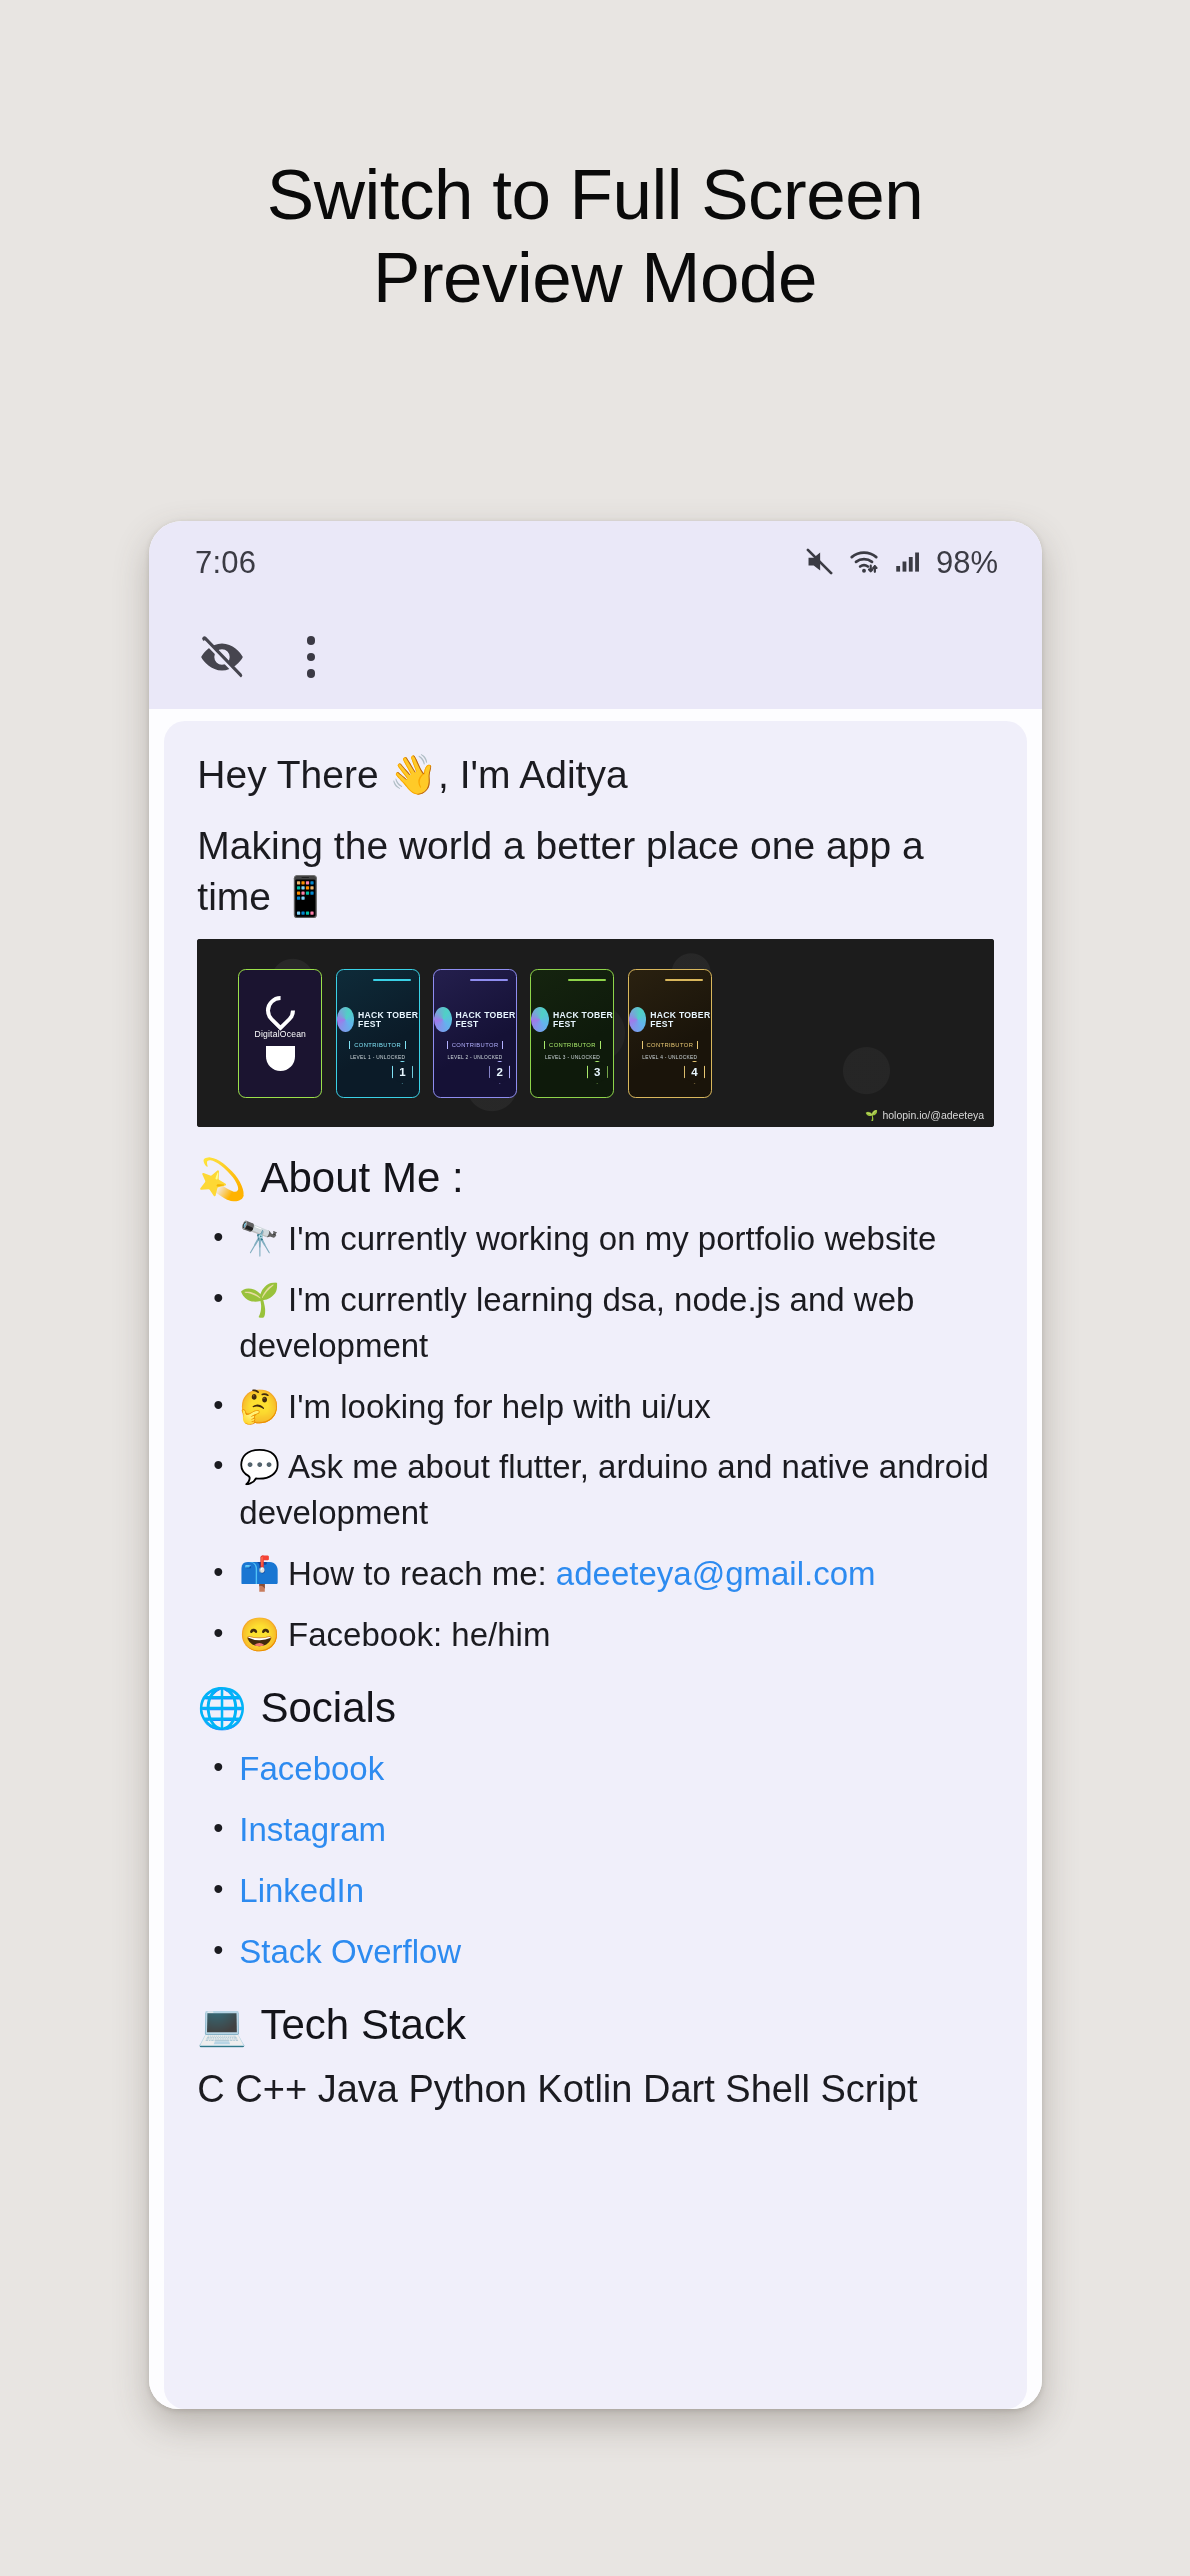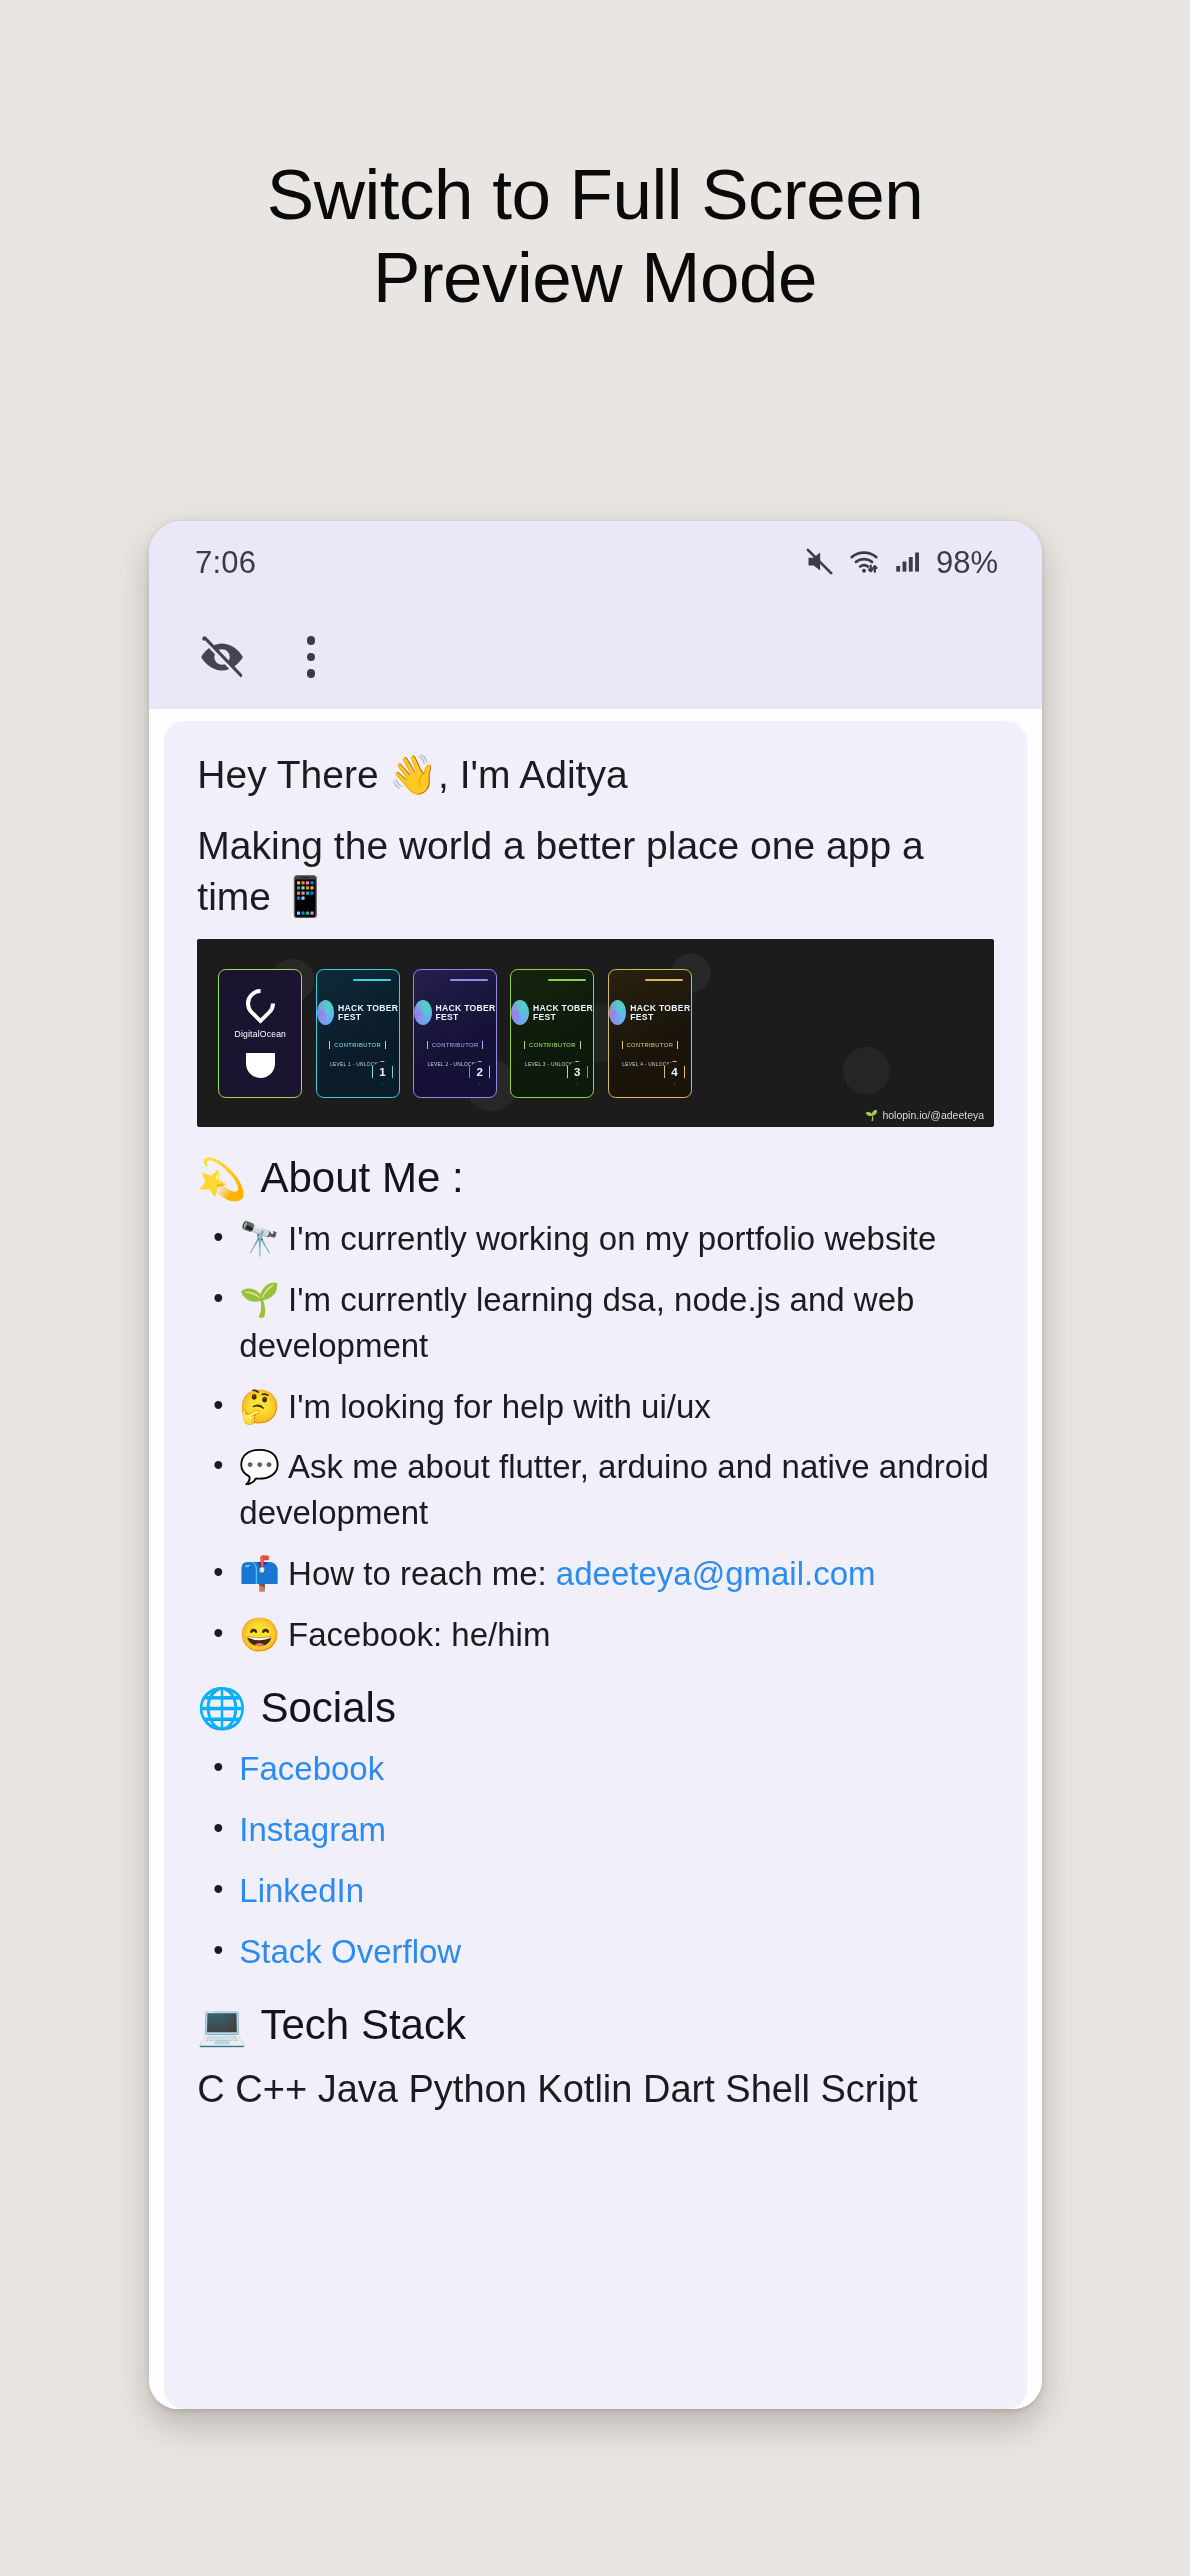--- a/index.html
+++ b/index.html
@@ -203,27 +203,28 @@
       radial-gradient(circle at 50% 50%, rgba(255,255,255,0.035) 0 29px, transparent 30px);
   }
   .badge {
     position: relative;
     width: 82px; height: 127px;
     border-radius: 7.7px;
     border: 1.9px solid #3ad1e6;
     background: linear-gradient(150deg,#0e2b39,#0b1b28 60%);
     display: flex; flex-direction: column;
     align-items: center; justify-content: center;
-    gap: 11px;
+    gap: 4px;
     overflow: hidden;
     flex: none;
   }
   .badge.do {
     border-color: #9be14a;
     background: #1b1430;
+    margin-left: 20px;
   }
   .badge.l2 { border-color: #8f8df0; background: linear-gradient(150deg,#241f4d,#151136 60%); }
   .badge.l3 { border-color: #8ed44a; background: linear-gradient(150deg,#15240f,#0e1a0b 60%); }
   .badge.l4 { border-color: #d9b75c; background: linear-gradient(150deg,#2a2110,#1a140a 60%); }
   .badge .logo {
     width: 25px; height: 25px; border-radius: 50%;
     background: conic-gradient(from 20deg, #4fd1c5, #63b3ed, #9f7aea, #4fd1c5);
   }
   .badge .hf {
     color: #e8f6ff; font-size: 8.6px; font-weight: bold;

